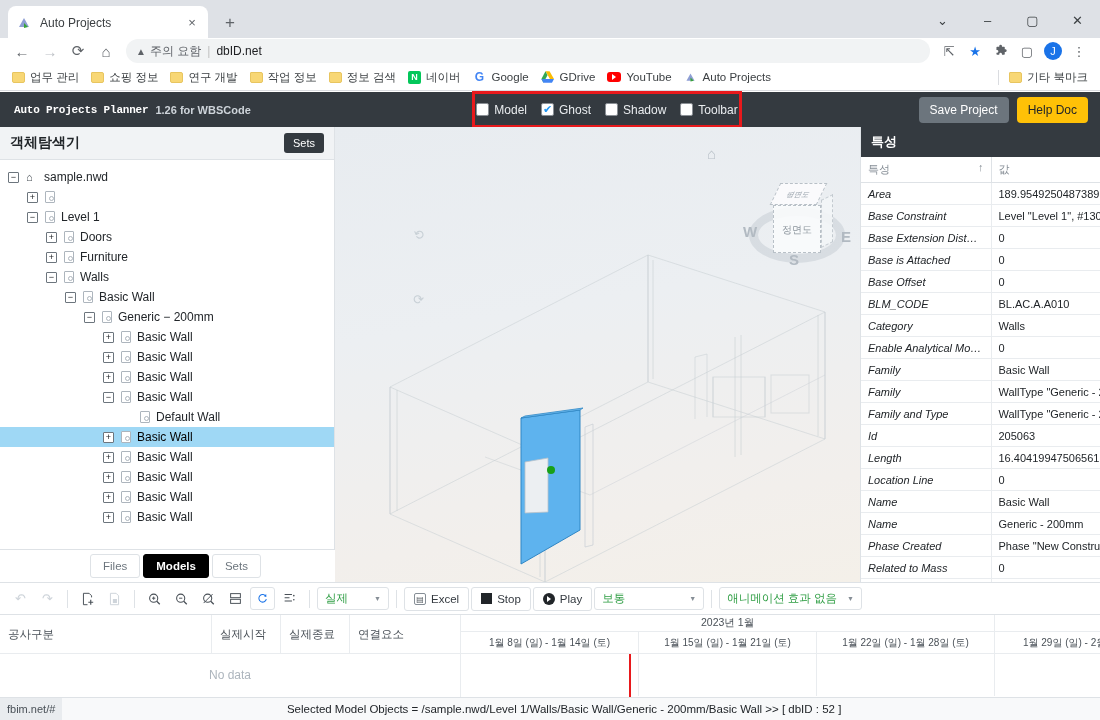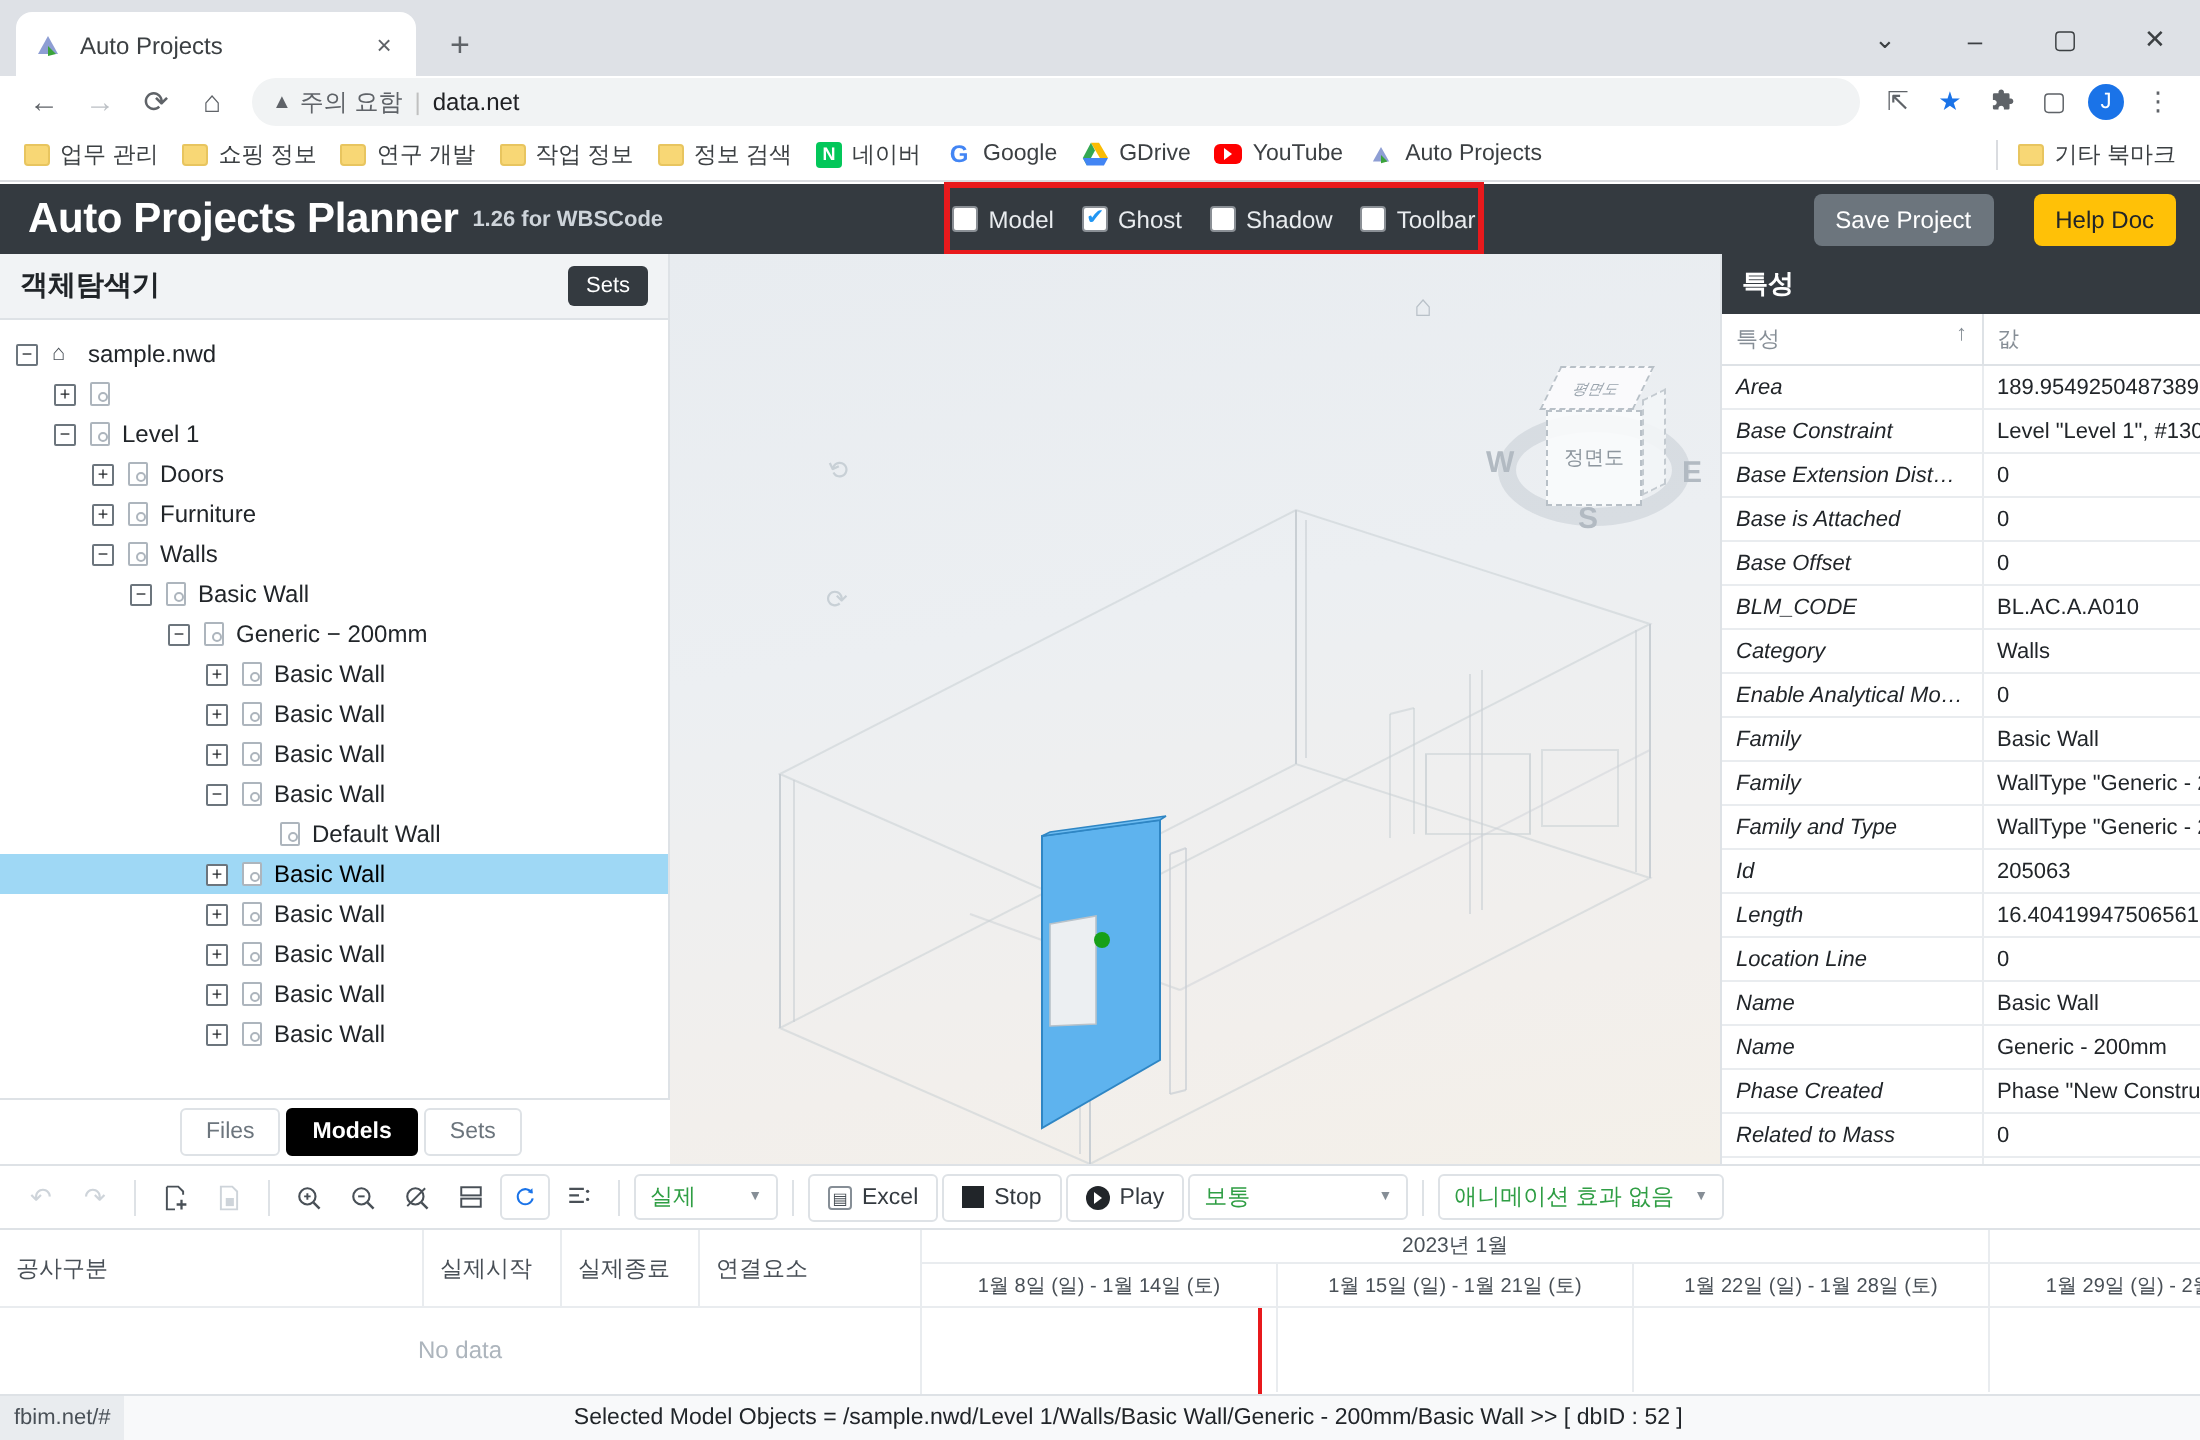--- a/index.html
+++ b/index.html
@@ -84,39 +84,39 @@
   .ico-yt { background:#ff0000; border-radius:3px; width:14px; height:10px; position:relative; }
   .ico-yt:after { content:""; position:absolute; left:5px; top:2px;
                   border-left:4px solid #fff; border-top:3px solid transparent;
                   border-bottom:3px solid transparent; }
 
   
   .app-header {
     position:absolute; left:0; top:92px; width:1100px; height:35px;
     background:#343a40; display:flex; align-items:center; padding:0 14px;
   }
-  .app-title { color:#fff; font-size:21px; font-weight:600; letter-spacing:-0.2px; }
+  .app-title { color:#fff; font-size:11px; font-weight:600; letter-spacing:-0.2px;font-family:Liberation Mono, monospace; }
   .app-ver { color:#ced4da; font-size:11px; margin-left:7px; font-weight:600; }
   .hdr-mid { position:absolute; left:478px; top:92px; width:258px; height:35px;
              display:flex; align-items:center; justify-content:center; gap:14px; }
   .redbox {
     position:absolute; left:472px; top:91px; width:270px; height:37px;
     border:3px solid #e8191c; pointer-events:none;
   }
   .chk-wrap { display:flex; align-items:center; gap:5px; }
   .chkbox {
     width:13px; height:13px; background:#fff; border:1px solid #8a8f95; border-radius:2px;
     flex:none; position:relative;
   }
   .chkbox.checked:after {
     content:"✔"; position:absolute; left:1px; top:-2px; font-size:11px; color:#2196f3;
     line-height:14px;
   }
   .chk-label { color:#e9ecef; font-size:12px; }
-  .hdr-right { position:absolute; right:12px; top:97px; display:flex; gap:20px; align-items:center;border-radius:11px; }
+  .hdr-right { position:absolute; right:12px; top:97px; display:flex; gap:8px; align-items:center;border-radius:11px; }
   .btn-save {
     background:#6c757d; color:#fff; font-size:12px; border:none; border-radius:4px;
     padding:6px 11px; cursor:pointer;
   }
   .btn-help {
     background:#ffc107; color:#212529; font-size:12px; border:none; border-radius:4px;
     padding:6px 11px; cursor:pointer;
   }
 
   
@@ -332,21 +332,21 @@
   <div class="browser-toolbar"></div>
   <div class="nav-row">
     <div class="nav-ico">←</div>
     <div class="nav-ico dim">→</div>
     <div class="nav-ico">⟳</div>
     <div class="nav-ico">⌂</div>
     <div class="omnibox">
       <span class="omni-warn">▲</span>
       <span class="omni-warntext">주의 요함</span>
       <span class="omni-sep">|</span>
-      <span class="omni-url">data.net</span>
+      <span class="omni-url">dbID.net</span>
     </div>
     <div class="tb-right">
       <div class="tb-ico">⇱</div>
       <div class="tb-ico" style="color:#1a73e8;">★</div>
       <div class="tb-ico">
         <svg width="14" height="14" viewBox="0 0 16 16">
             <path d="M6 2a1.6 1.6 0 013.1 0v1h2.4a.8.8 0 01.8.8V6h1a1.6 1.6 0 010 3.1h-1v2.4a.8.8 0 01-.8.8H9.1v-1a1.6 1.6 0 00-3.1 0v1H3.6a.8.8 0 01-.8-.8V9.9h1a1.6 1.6 0 000-3.1h-1V3.8a.8.8 0 01.8-.8H6z" fill="#5f6368"></path>
           </svg>
       </div>
       <div class="tb-ico">▢</div>

